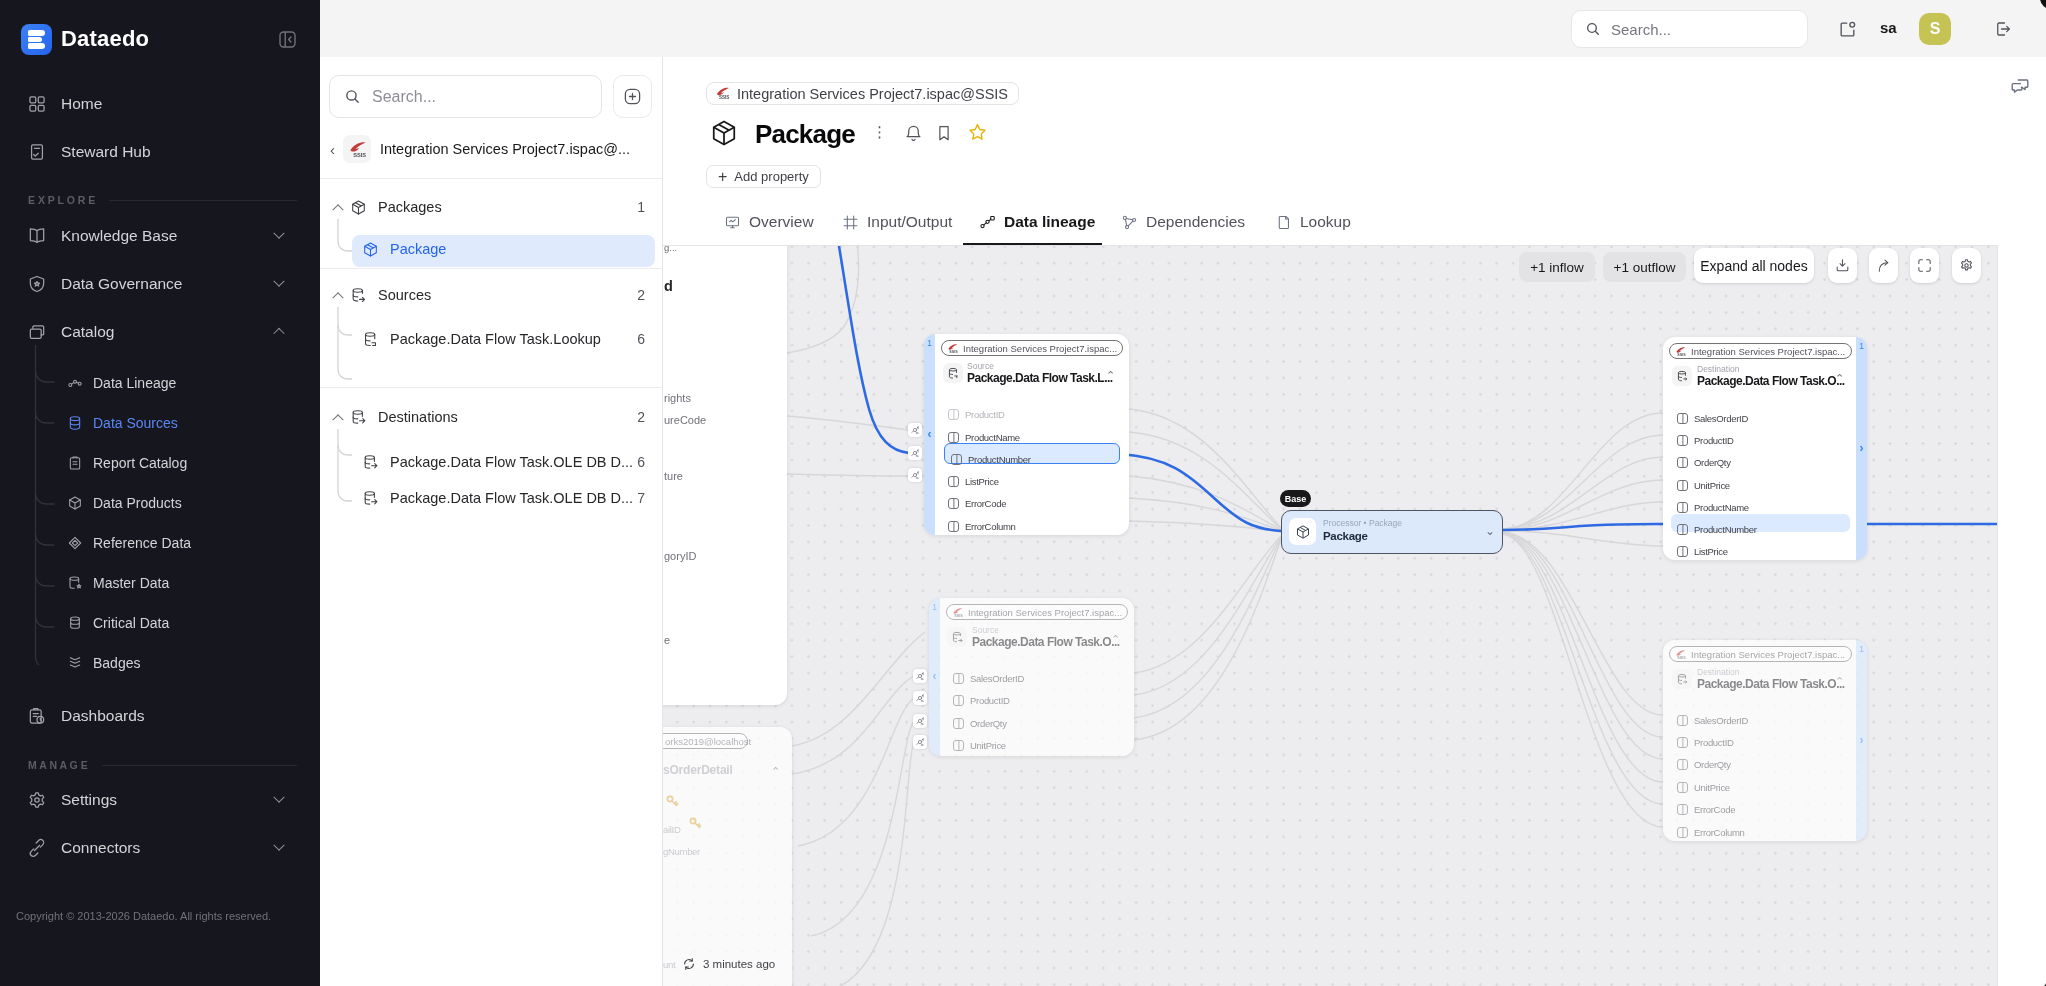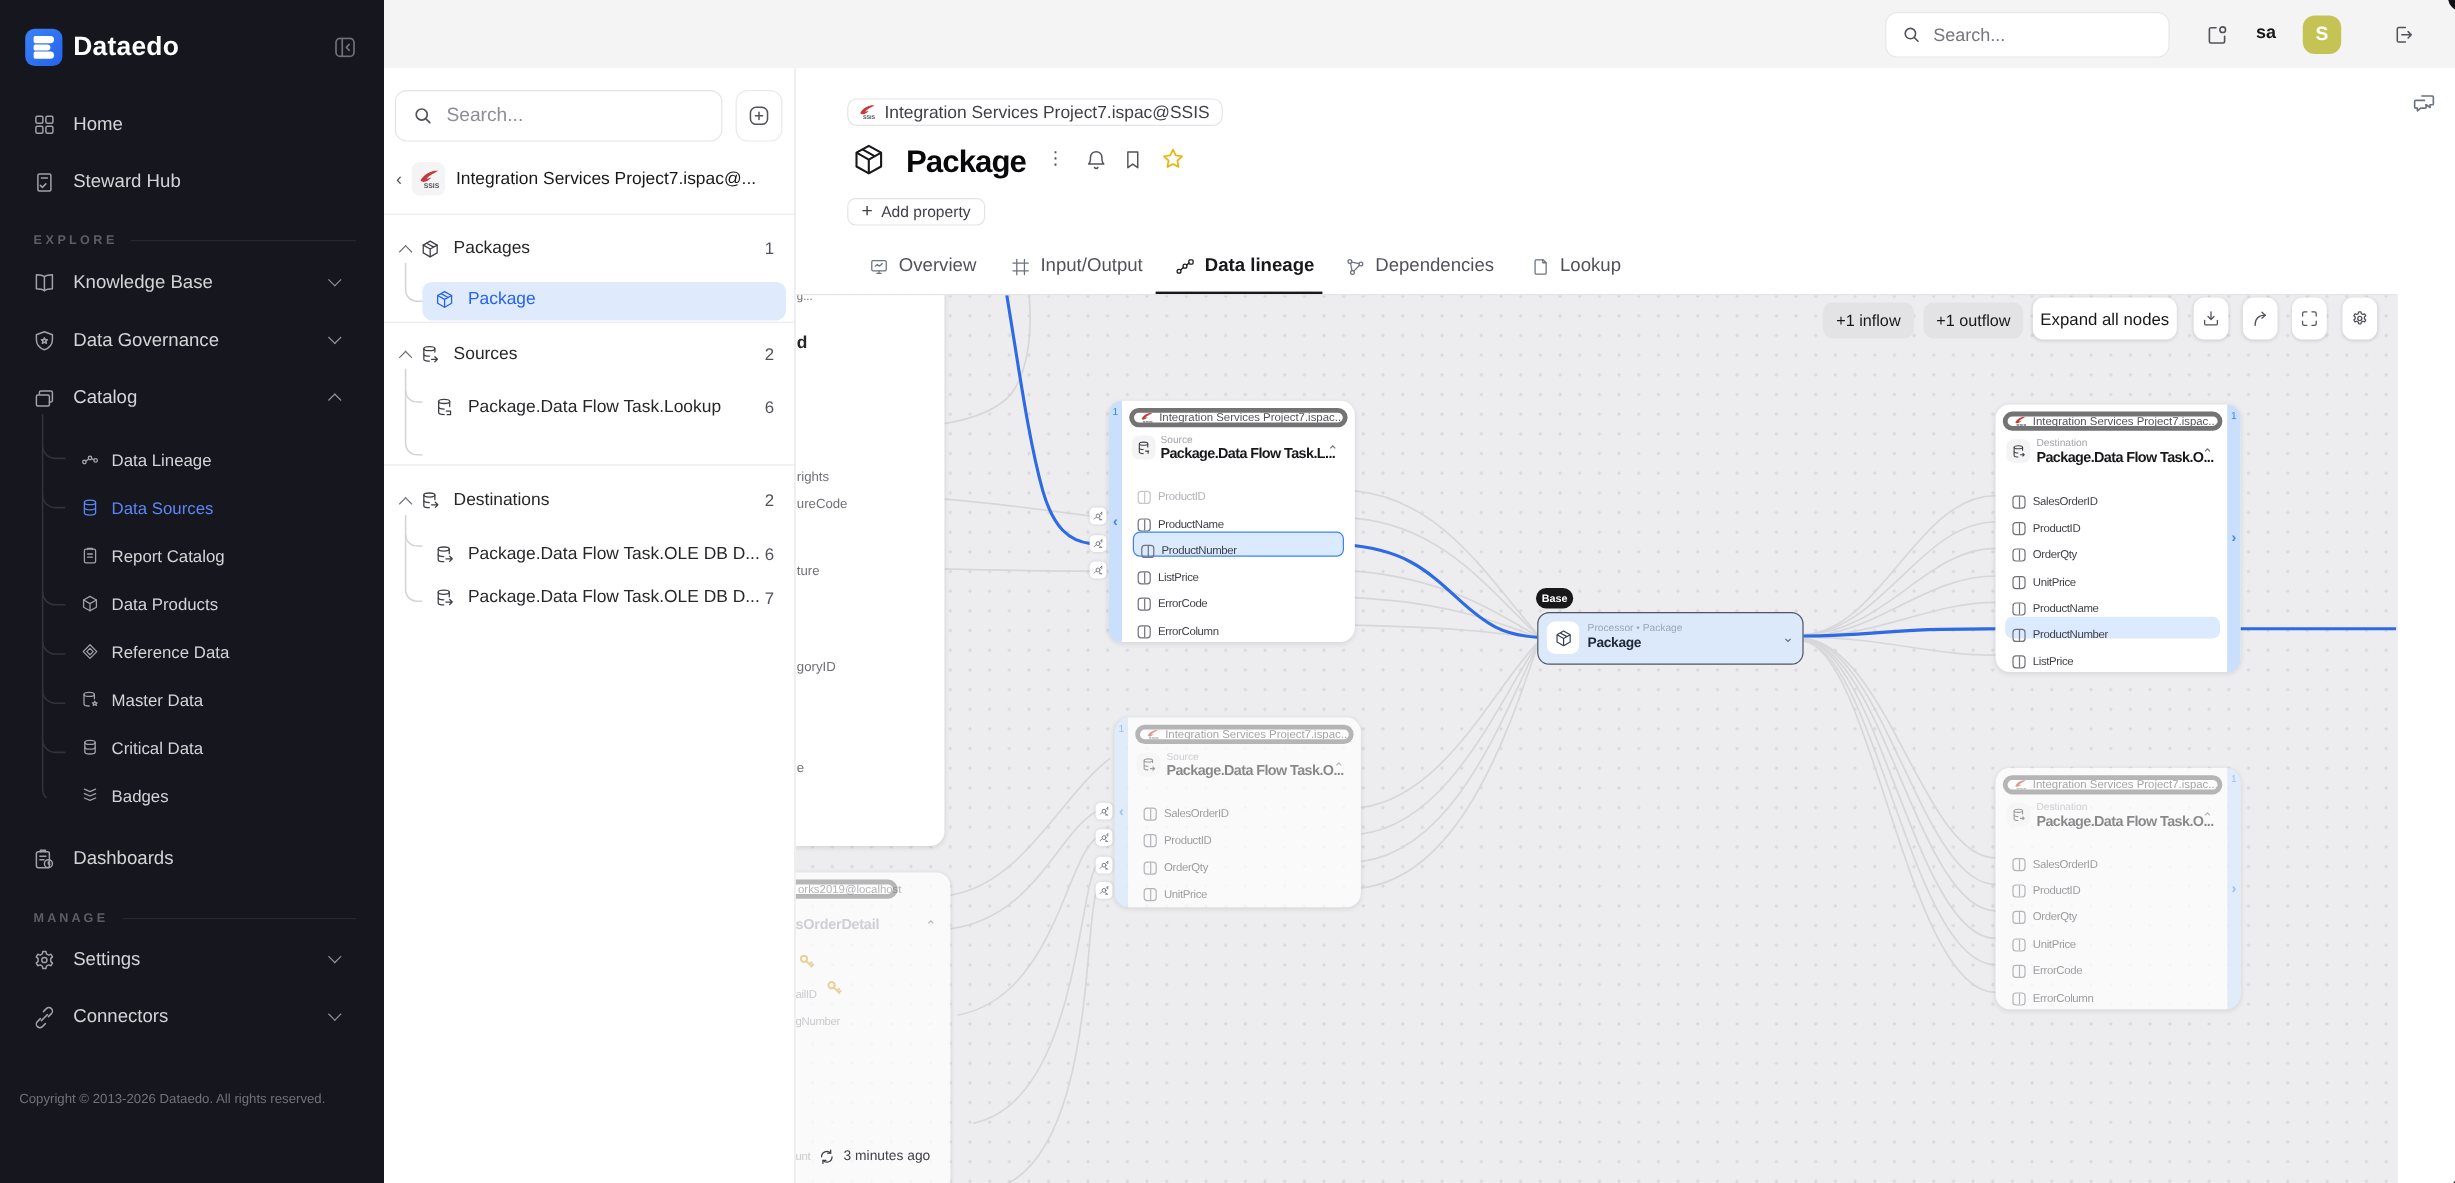--- a/index.html
+++ b/index.html
@@ -31,21 +31,21 @@
 .tab{position:absolute;top:152px;height:26px;display:flex;align-items:center;font-size:15.5px;color:#52525b}
 .tabico{width:17px;height:17px;fill:none;stroke:#6b7280;stroke-width:1.5;stroke-linecap:round;stroke-linejoin:round}
 .node{position:absolute;background:#fff;border-radius:12px;box-shadow:0 1px 4px rgba(20,20,30,.1)}
 .node.ghost{background:rgba(255,255,255,.72)}
 .node.ghost>*{opacity:.5}
 .strip{position:absolute;top:0;bottom:0;width:11px;background:#c9dffb;color:#3b82f6;text-align:center}
 .stripL{left:0;border-radius:12px 0 0 12px}
 .stripR{right:0;border-radius:0 12px 12px 0}
 .s1{position:absolute;top:4px;left:0;right:0;font-size:8.5px}
 .schev{position:absolute;top:50%;margin-top:-8px;left:0;right:0;font-size:12px;font-weight:bold}
-.npill{position:absolute;height:16px;border:4px solid #737373;border-radius:999px;background:#fff;display:flex;align-items:center;padding:0 8px 0 5px;overflow:hidden}
+.npill{position:absolute;height:16px;border:1px solid #737373;border-radius:999px;background:#fff;display:flex;align-items:center;padding:0 8px 0 5px;overflow:hidden}
 .npilltxt{font-size:9.5px;color:#52525b;margin-left:5px;white-space:nowrap}
 .nicobox{position:absolute;width:20px;height:20px;background:#f4f4f5;border-radius:6px;display:flex;align-items:center;justify-content:center}
 .ntype{position:absolute;font-size:8.5px;color:#a1a1aa}
 .ntitle{position:absolute;font-size:12px;letter-spacing:-.5px;font-weight:bold;color:#18181b;white-space:nowrap}
 .nchev{position:absolute;color:#71717a;font-size:11px}
 .crow{position:absolute;height:22px;display:flex;align-items:flex-end;font-size:9.5px;letter-spacing:-.3px;color:#3f3f46;white-space:nowrap}
 .crow.dim{color:#b3b3ba}
 .crow.dim .ci{border-color:#c6c6cc}
 .crow.dim .ci:before{background:#c6c6cc}
 .ci{width:11px;height:11px;border:1.2px solid #71717a;border-radius:3px;margin-right:6px;position:relative;flex:0 0 auto}

